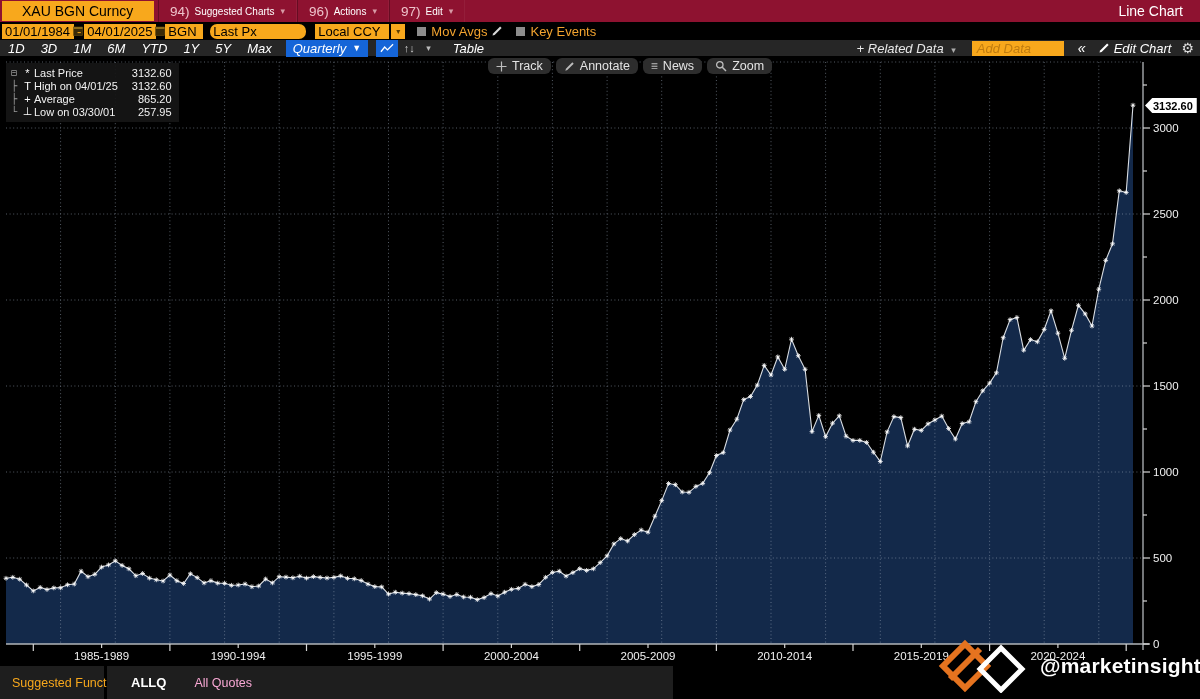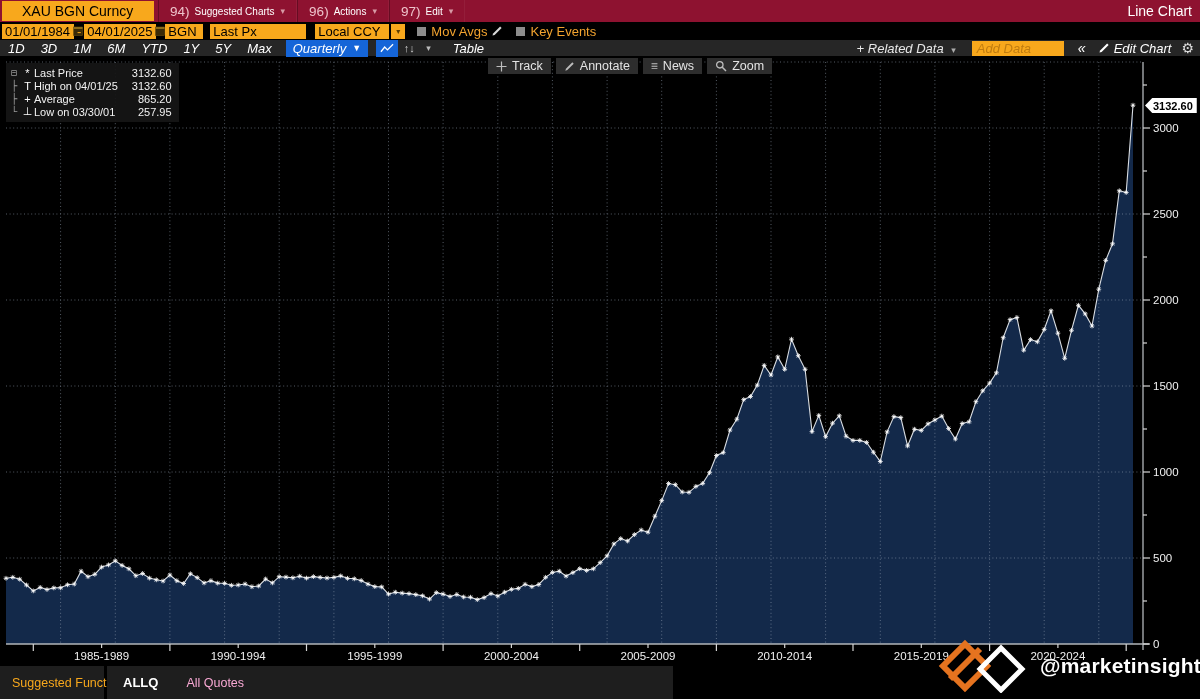--- a/index.html
+++ b/index.html
@@ -6,21 +6,21 @@
   *{box-sizing:border-box;font-family:"Liberation Sans","DejaVu Sans",sans-serif;}
   .root{position:relative;width:1200px;height:699px;background:#000;overflow:hidden;}
 
   
   .menubar{position:absolute;left:0;top:0;width:1200px;height:22px;background:#8e1230;display:flex;align-items:center;}
   .ticker{margin:1px 4px 1px 2px;height:20px;width:152px;background:#f8a81c;color:#000;font-size:14px;display:flex;align-items:center;padding-left:20px;}
   .menu-item{height:22px;display:flex;align-items:center;padding:0 11px;border-left:1px solid rgba(0,0,0,.28);border-right:1px solid rgba(255,255,255,.05);}
   .menu-item .mkey{color:#eec3cb;font-size:13.5px;margin-right:5px;}
   .menu-item .mlabel{color:#fff;font-size:10px;}
   .menu-item .marrow{color:#d79aa6;font-size:9px;margin-left:6px;}
-  .panel-title{margin-left:auto;color:#fff;font-size:14px;padding-right:8px;}
+  .panel-title{margin-left:auto;color:#fff;font-size:14px;padding-right:17px;}
 
   
   .fieldbar{position:absolute;left:0;top:22px;width:1200px;height:18px;background:#000;display:flex;align-items:center;}
   .afield{height:15px;background:#f8a81c;color:#000;font-size:13px;display:flex;align-items:center;padding:0 3px;white-space:nowrap;}
   .dash{color:#f8a81c;font-size:13px;margin:0 3px;}
   .cal{width:10px;height:10px;margin-left:3px;flex:0 0 auto;}
   .dd-box{height:15px;width:14px;background:#f8a81c;margin-left:2px;display:flex;align-items:center;justify-content:center;color:#5a3c00;font-size:8px;}
   .cbx{width:9px;height:9px;background:#8c8c8c;display:inline-block;margin-right:5px;flex:0 0 auto;}
   .chk-label{color:#f2a32f;font-size:13px;display:flex;align-items:center;}
   .pencil{width:12px;height:12px;margin-left:4px;}
@@ -44,34 +44,34 @@
   
   .chart-panel{position:absolute;left:0;top:57px;width:1200px;height:609px;background:#000;}
   svg text{font-family:"Liberation Sans","DejaVu Sans",sans-serif;}
   .legend{position:absolute;left:6px;top:6px;background:rgba(22,22,22,.92);padding:3px 7px 4px 5px;font-size:11px;color:#fff;}
   .lg-row{display:flex;align-items:center;height:13px;white-space:nowrap;}
   .lg-tree{color:#9a9a9a;width:10px;font-size:10px;font-family:"DejaVu Sans Mono",monospace;}
   .lg-marker{color:#fff;width:13px;text-align:center;font-size:11px;}
   .lg-label{color:#f2f2f2;}
   .lg-value{margin-left:auto;padding-left:14px;text-align:right;color:#f2f2f2;min-width:46px;}
   .chart-btns{position:absolute;left:488px;top:1px;display:flex;}
-  .cbtn{background:#2d2d2d;color:#e3e3e3;font-size:12.5px;height:16px;display:flex;align-items:center;padding:0 8px;margin-right:5px;}
+  .cbtn{background:#2d2d2d;color:#e3e3e3;font-size:12.5px;height:16px;display:flex;align-items:center;padding:0 8px;margin-right:5px;border-radius:6px;}
   .cbtn .ci{margin-right:5px;display:flex;align-items:center;color:#bdbdbd;font-size:11px;}
   .price-flag{position:absolute;left:1145px;top:40px;background:#fff;color:#000;font-size:11px;font-weight:bold;height:15px;display:flex;align-items:center;padding:0 4px 0 8px;clip-path:polygon(0 50%,14% 0,100% 0,100% 100%,14% 100%);}
   .watermark{position:absolute;left:938px;top:582px;display:flex;align-items:center;z-index:5;}
   .wm-text{color:#fff;font-size:21px;font-weight:bold;letter-spacing:.2px;margin-left:6px;}
 
   
   .statusbar{position:absolute;left:0;top:666px;width:1200px;height:33px;background:#000;}
   .sb-panel{position:absolute;top:0;height:33px;background:#1e1e1e;display:flex;align-items:center;}
   .sb-left{left:0;width:104px;}
   .sb-mid{left:107px;width:566px;}
   .sb-right{left:676px;width:524px;}
   .sb-amber{color:#f8a81c;font-size:12.5px;padding-left:12px;white-space:nowrap;}
-  .sb-code{color:#fff;font-weight:bold;font-size:13px;padding-left:16px;}
+  .sb-code{color:#fff;font-weight:bold;font-size:13px;padding-left:24px;}
   .sb-desc{color:#f9a8d4;font-size:12.5px;padding-left:28px;white-space:nowrap;}
 </style>
 </head>
 <body>
 
 <div class="root">
 
   <div class="menubar">
     <div class="ticker">XAU BGN Curncy</div>
     <div class="menu-item">
@@ -102,21 +102,21 @@
     </div>
     <span class="dash">-</span>
     <div class="afield" style="width:72px;">
       <span>04/01/2025</span>
       <svg class="cal" viewBox="0 0 10 10">
           <rect x="0.5" y="1" width="9" height="8.5" fill="#3a2a08" stroke="#6b4d0d" stroke-width="0.6"></rect>
           <rect x="0.5" y="1" width="9" height="2" fill="#8a6a1a"></rect>
         </svg>
     </div>
     <div class="afield" style="margin-left:9px;width:38px;">BGN</div>
-    <div class="afield" style="margin-left:7px;width:96px;">Last Px</div>
+    <div class="afield" style="margin-left:7px;width:96px;border-radius:7px;">Last Px</div>
     <div class="afield" style="margin-left:9px;width:74px;">Local CCY</div>
     <div class="dd-box">▾</div>
     <div class="chk-label" style="margin-left:12px;">
       <span class="cbx"></span>
       <span>Mov Avgs</span>
       <svg class="pencil" viewBox="0 0 12 12">
           <path d="M1.5 10.5 L3.6 9.9 L10.6 2.9 L9.1 1.4 L2.1 8.4 Z" fill="#d8d8d8"></path>
         </svg>
     </div>
     <div class="chk-label" style="margin-left:13px;">

